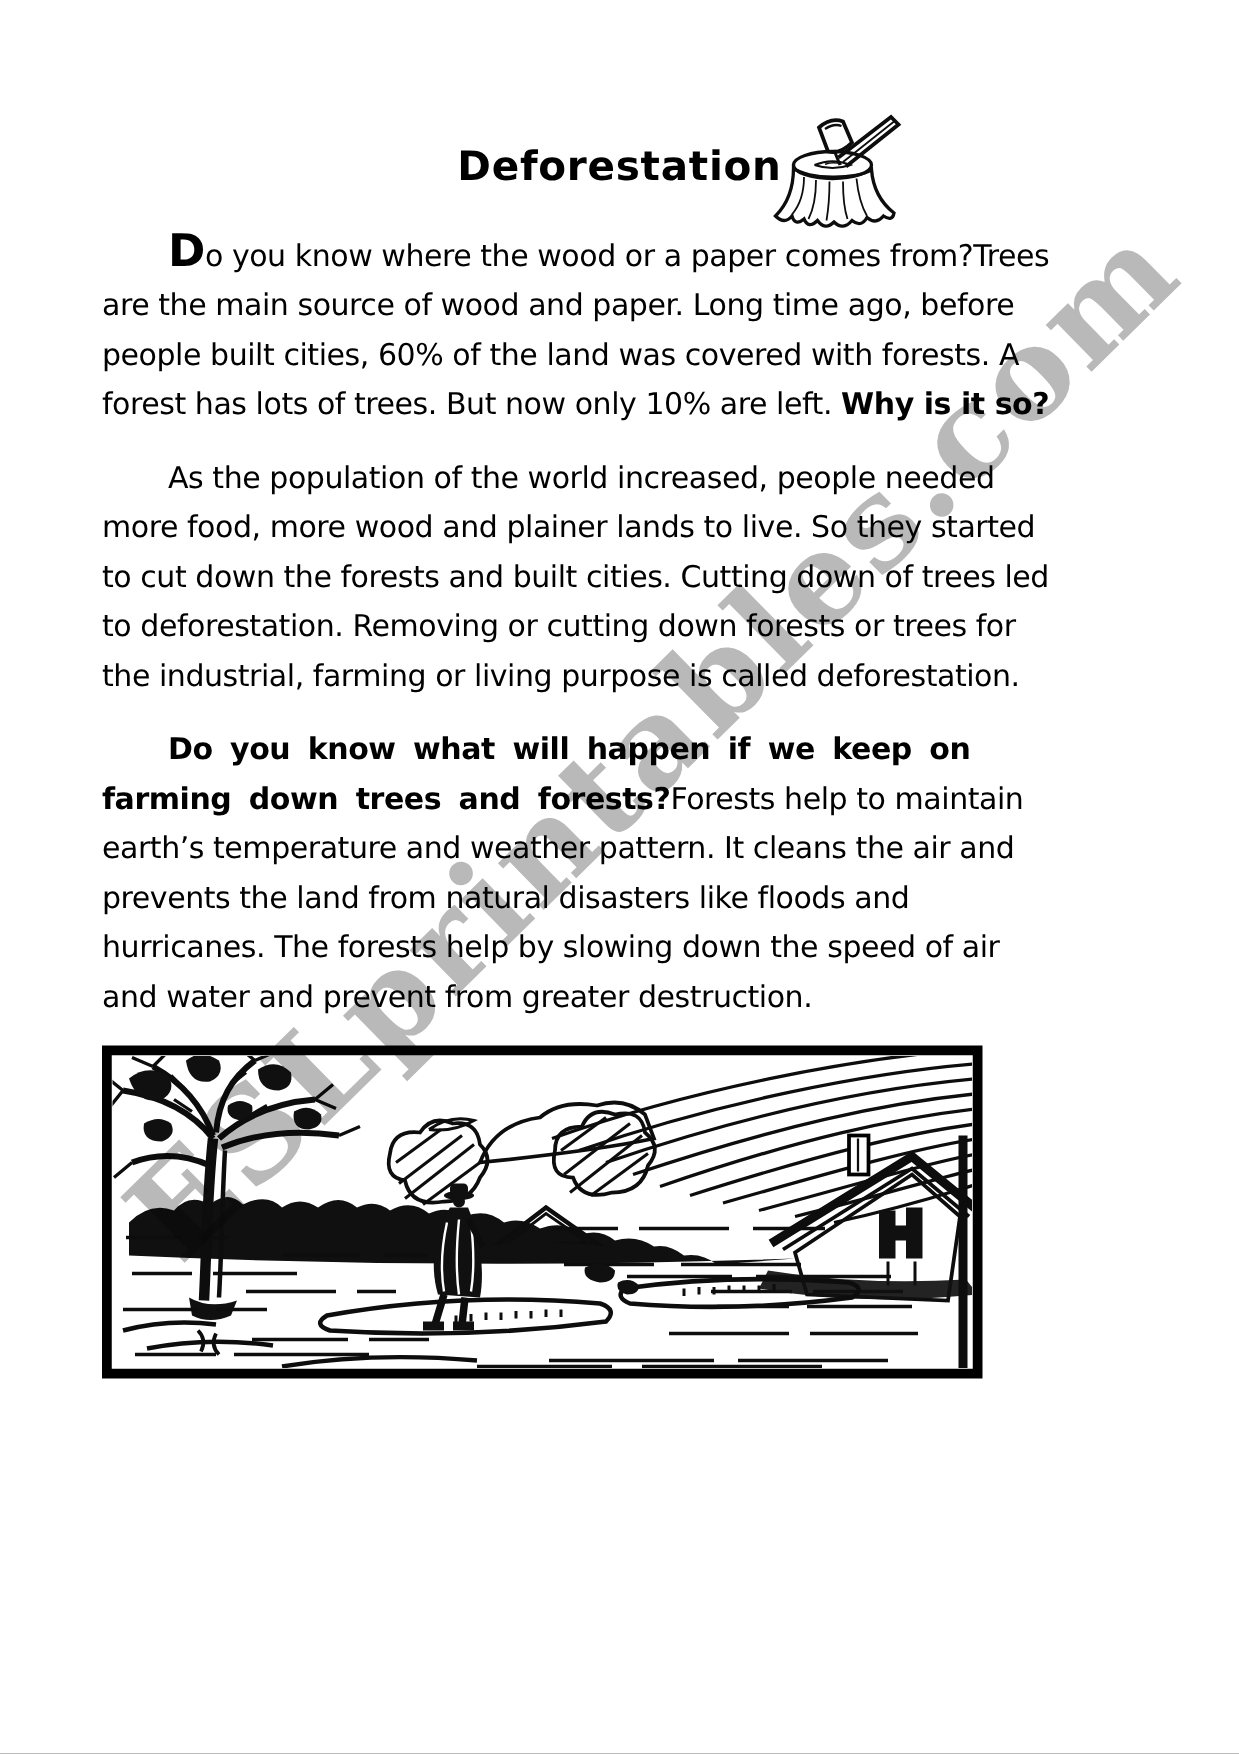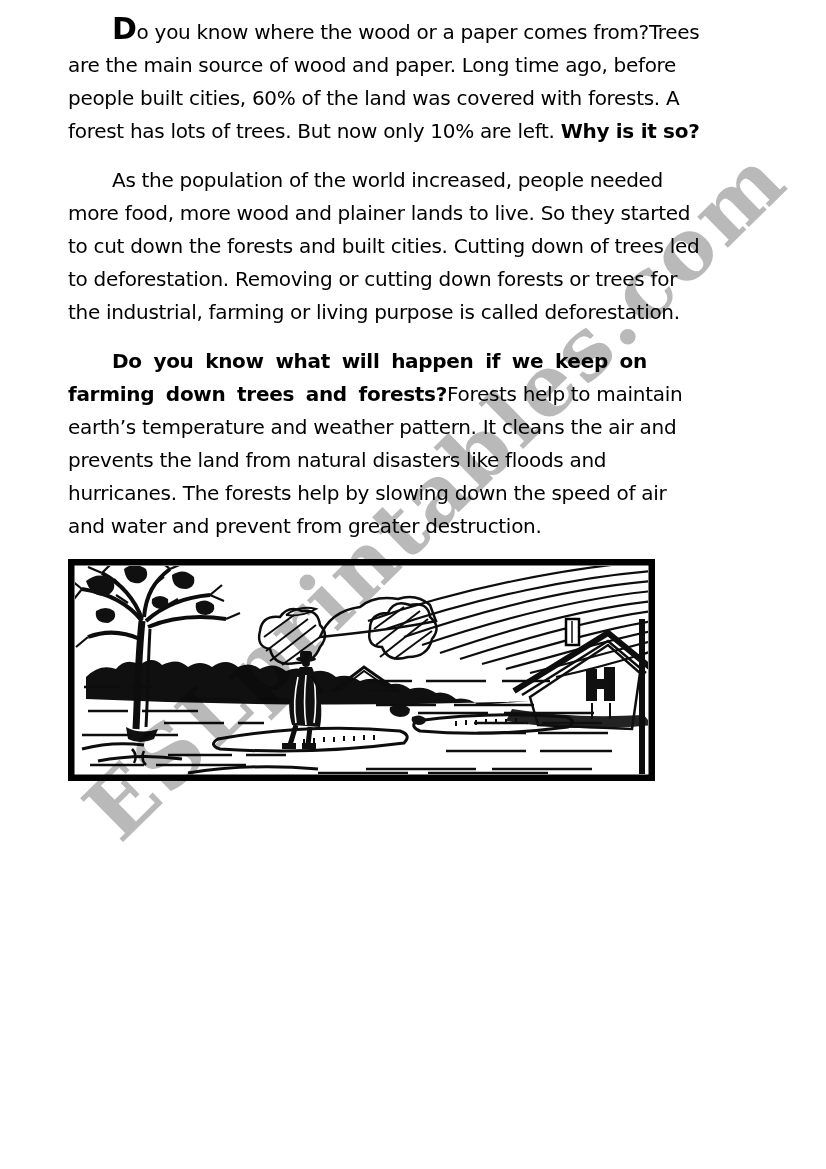--- a/index.html
+++ b/index.html
@@ -51,20 +51,43 @@
     pointer-events:none;
     z-index:5;
   }
   svg .ln{stroke:#0d0d0d;fill:none;}
 </style>
 </head>
 <body>
 
 <div class="page">
 
+  <div class="title-row">
+    <h1 class="page-title">Deforestation</h1>
+    <svg class="stump" viewBox="0 0 92 88" xmlns="http://www.w3.org/2000/svg">
+
+      <path class="ln" stroke-width="2.5" d="M49,37 L84,10 L89,15 L54,43" fill="#fff"></path>
+      <path class="ln" stroke-width="1.2" d="M52,40 L86,13"></path>
+
+      <path class="ln" stroke-width="2.5" fill="#fff" d="M36,17 Q44,10 52,13 L58,27 Q50,35 42,33 Z"></path>
+      <path class="ln" stroke-width="1.5" d="M40,18 Q46,14 51,16"></path>
+      <path class="ln" stroke-width="2" d="M46,32 L50,42"></path>
+
+      <ellipse class="ln" stroke-width="2.2" fill="#fff" cx="45" cy="42" rx="26" ry="9"></ellipse>
+      <path class="ln" stroke-width="1.3" d="M33,42 q12,-5 24,0 q-12,4 -24,0"></path>
+      <path class="ln" stroke-width="1" d="M40,41.5 q6,-2 11,0"></path>
+
+      <path class="ln" stroke-width="2.2" fill="#fff" d="M19,44 C19,58 15,68 7,76 Q13,82 18,76 Q20,83 26,78 Q29,85 35,79 Q40,86 46,80 Q52,86 58,79 Q64,84 68,77 Q74,82 79,76 Q85,80 86,74 C77,67 72,58 71,45 C62,52 28,52 19,44 Z"></path>
+      <path class="ln" stroke-width="1.2" d="M26,50 C26,60 23,69 18,75"></path>
+      <path class="ln" stroke-width="1.2" d="M34,52 C34,62 32,72 29,78"></path>
+      <path class="ln" stroke-width="1.2" d="M43,53 C43,63 42,73 41,79"></path>
+      <path class="ln" stroke-width="1.2" d="M52,53 C52,63 53,72 55,78"></path>
+      <path class="ln" stroke-width="1.2" d="M61,51 C62,61 64,69 68,76"></path>
+    </svg>
+  </div>
 
   <div class="content">
 
     <p><span class="dropcap">D</span><span>o you know where the wood or a paper comes from?Trees are the main source of wood and paper. Long time ago, before people built cities, 60% of the land was covered with forests. A forest has lots of trees. But now only 10% are left. </span><span class="bold">Why is it so?</span></p>
 
     <p><span>As the population of the world increased, people needed more food, more wood and plainer lands to live. So they started to cut down the forests and built cities. Cutting down of trees led to deforestation. Removing or cutting down forests or trees for the industrial, farming or living purpose is called deforestation.</span></p>
 
     <p><span class="bold-spread">Do you know what will happen if we keep on farming down trees and forests?</span><span>Forests help to maintain earth’s temperature and weather pattern. It cleans the air and prevents the land from natural disasters like floods and hurricanes. The forests help by slowing down the speed of air and water and prevent from greater destruction.</span></p>
 
 

